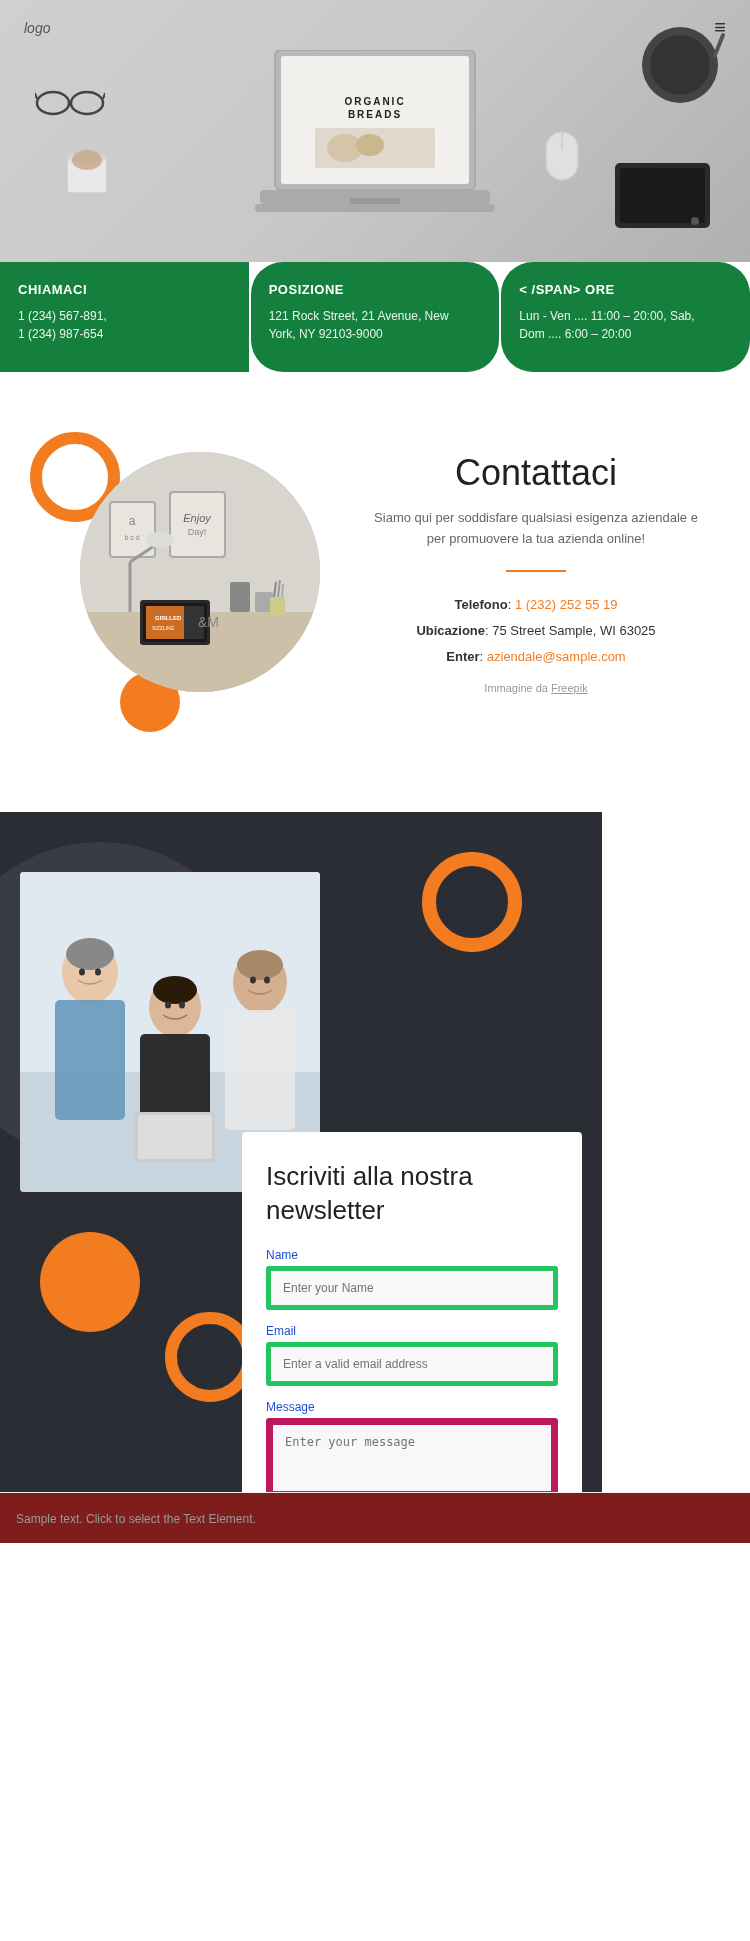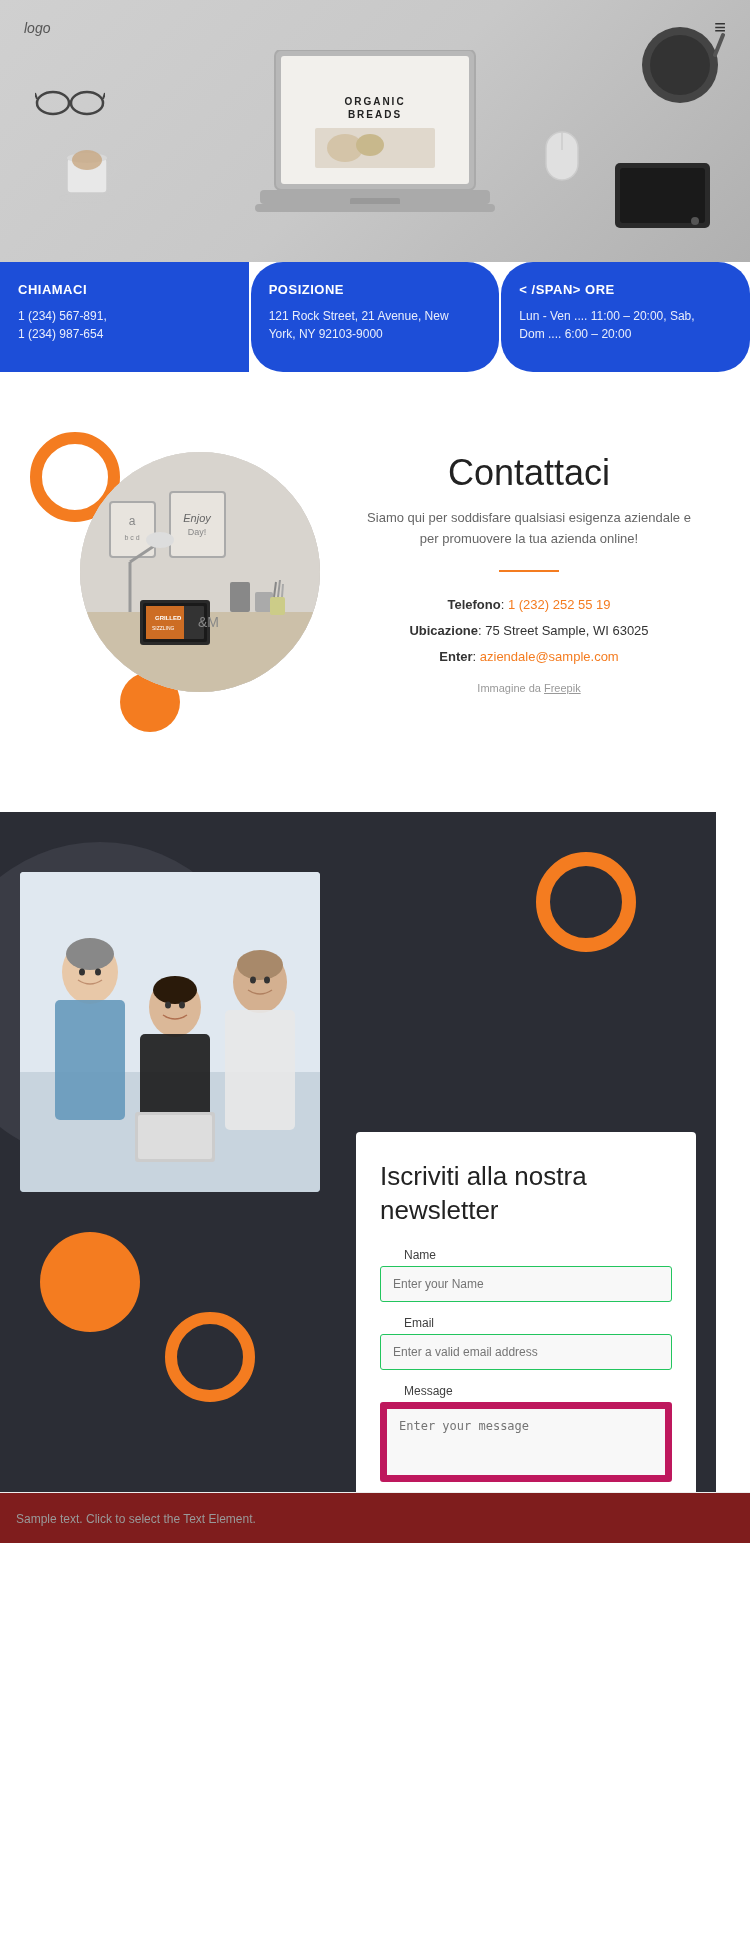--- a/index.html
+++ b/index.html
@@ -44,21 +44,21 @@
       position: relative;
     }
 
     
     .info-cards {
       display: flex;
       width: 750px;
     }
     .info-card {
       flex: 1;
-      background: #1d4ed8;
+      background: #15803d;
       padding: 20px 18px;
       min-height: 110px;
     }
     .info-card + .info-card {
       margin-left: 2px;
       border-radius: 32px;
     }
     .info-card-title {
       font-size: 13px;
       font-weight: bold;
@@ -117,21 +117,21 @@
       height: 100%;
       background: linear-gradient(160deg, #e0dbd5 0%, #b8b0a8 100%);
       display: flex;
       align-items: flex-end;
       justify-content: center;
       overflow: hidden;
     }
     .contact-info {
       position: absolute;
       top: 80px;
-      right: 51px;
+      right: 44px;
       width: 340px;
       text-align: center;
     }
     .contact-title {
       font-size: 36px;
       font-weight: 400;
       color: #222;
       margin-bottom: 14px;
     }
     .contact-desc {
@@ -163,21 +163,21 @@
       font-size: 11px;
       color: #999;
       margin-top: 12px;
     }
     .contact-freepik a {
       color: #999;
     }
 
     
     .dark-section {
-      width: 716px;
+      width: 602px;
       background: #2b2d35;
       position: relative;
       min-height: 680px;
       overflow: hidden;
       padding-bottom: 60px;
     }
     
     .dark-deco-circle-lg {
       width: 320px;
       height: 320px;
@@ -252,28 +252,27 @@
       color: #222;
       line-height: 1.3;
       margin-bottom: 20px;
     }
     .form-group {
       margin-bottom: 14px;
     }
     .form-label {
       display: block;
       font-size: 12px;
-      color: #404040;
+      color: #1d4ed8;
       margin-bottom: 4px;
-      margin-left: 24px;
     }
     .form-input {
       width: 100%;
       padding: 10px 12px;
-      border: 1px solid #22c55e;
+      border: 5px solid #22c55e;
       border-radius: 3px;
       font-size: 12px;
       color: #999;
       background: #f8f8f8;
       outline: none;
     }
     .form-textarea {
       width: 100%;
       padding: 10px 12px;
       border: 7px solid #be185d;

